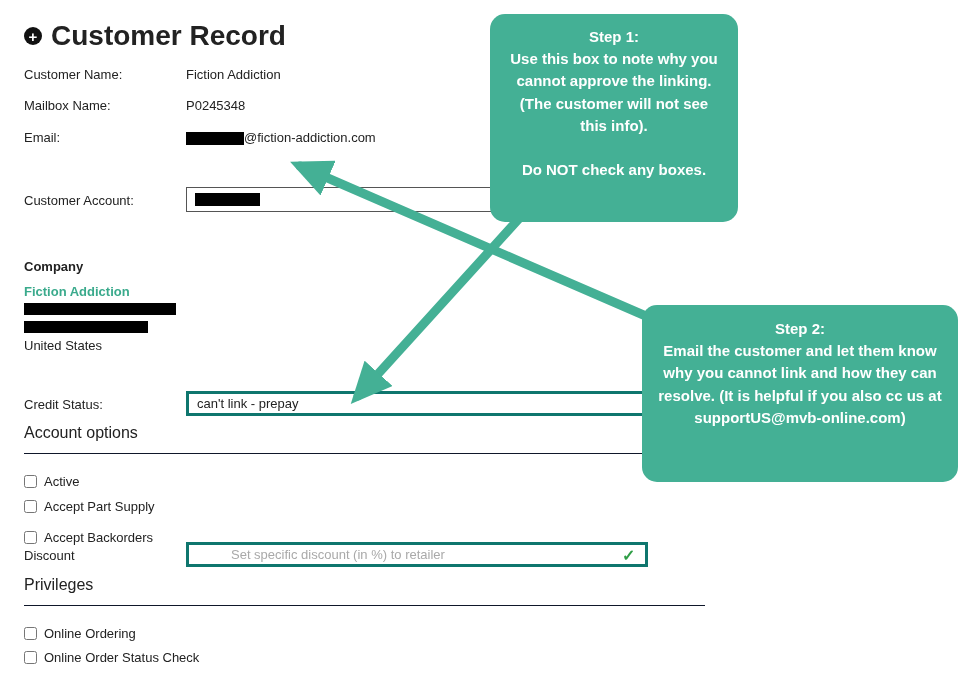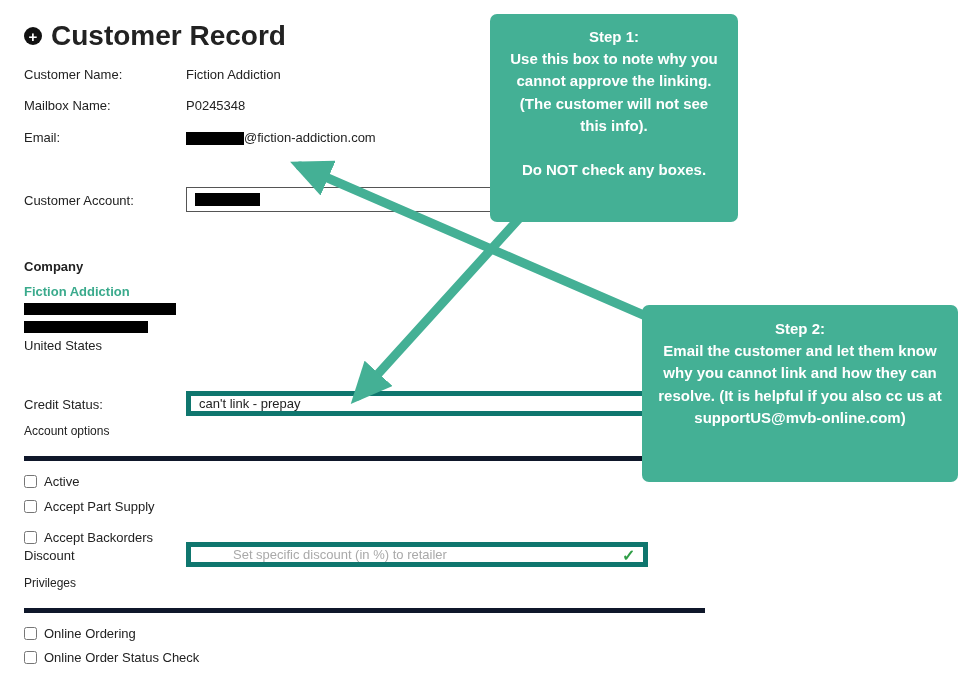--- a/index.html
+++ b/index.html
@@ -39,42 +39,42 @@
     position: absolute; left: 186px;
     font-size: 13px; color: #222;
     white-space: nowrap;
   }
   .redact { display: inline-block; background: #000; height: 13px; vertical-align: middle; }
 
   
   .text-input {
     position: absolute; left: 186px;
     width: 462px; height: 25px;
-    border: 5px solid #0f766e; background: #fff;
+    border: 3px solid #0f766e; background: #fff;
     font-family: "Liberation Sans", sans-serif;
     font-size: 13px; color: #222;
     padding: 0 8px;
     z-index: 1;
   }
   .text-input::placeholder { color: #a9a9a9; }
   .input-box {
     position: absolute; left: 186px;
     width: 462px; height: 25px;
     border: 1px solid #555; background: #fff;
     display: flex; align-items: center; padding: 0 8px;
     z-index: 1;
   }
 
   
   .section-heading {
     position: absolute; left: 24px;
     width: 681px;
-    font-size: 12px; color: #222;
-    border-bottom: 5px solid #0f172a;
-    padding-bottom: 18px;
+    font-size: 16px; color: #222;
+    border-bottom: 1px solid #0f172a;
+    padding-bottom: 11px;
   }
   .company-heading {
     position: absolute; left: 24px;
     font-size: 13px; font-weight: bold; color: #222;
   }
   .company-link {
     position: absolute; left: 24px;
     font-size: 13px; font-weight: bold; color: #3aaa8c;
     text-decoration: none; cursor: pointer;
   }
@@ -93,21 +93,21 @@
     position: absolute; left: 622px; top: 546px;
     color: #2f9e46; font-size: 16px; font-weight: bold;
     z-index: 2;
   }
 
   
   .callout {
     position: absolute;
     background: #44b095;
     color: #fff;
-    border-radius: 7px;
+    border-radius: 15px;
     text-align: center;
     font-weight: bold;
     font-size: 15px;
     line-height: 1.48;
     z-index: 7;
   }
   .callout .co-title { display: block; }
   .callout .co-gap { display: block; height: 22px; }
   #step1-box { left: 490px; top: 14px; width: 248px; height: 208px; padding: 12px 16px; }
   #step2-box { left: 642px; top: 305px; width: 316px; height: 177px; padding: 13px 12px; }

